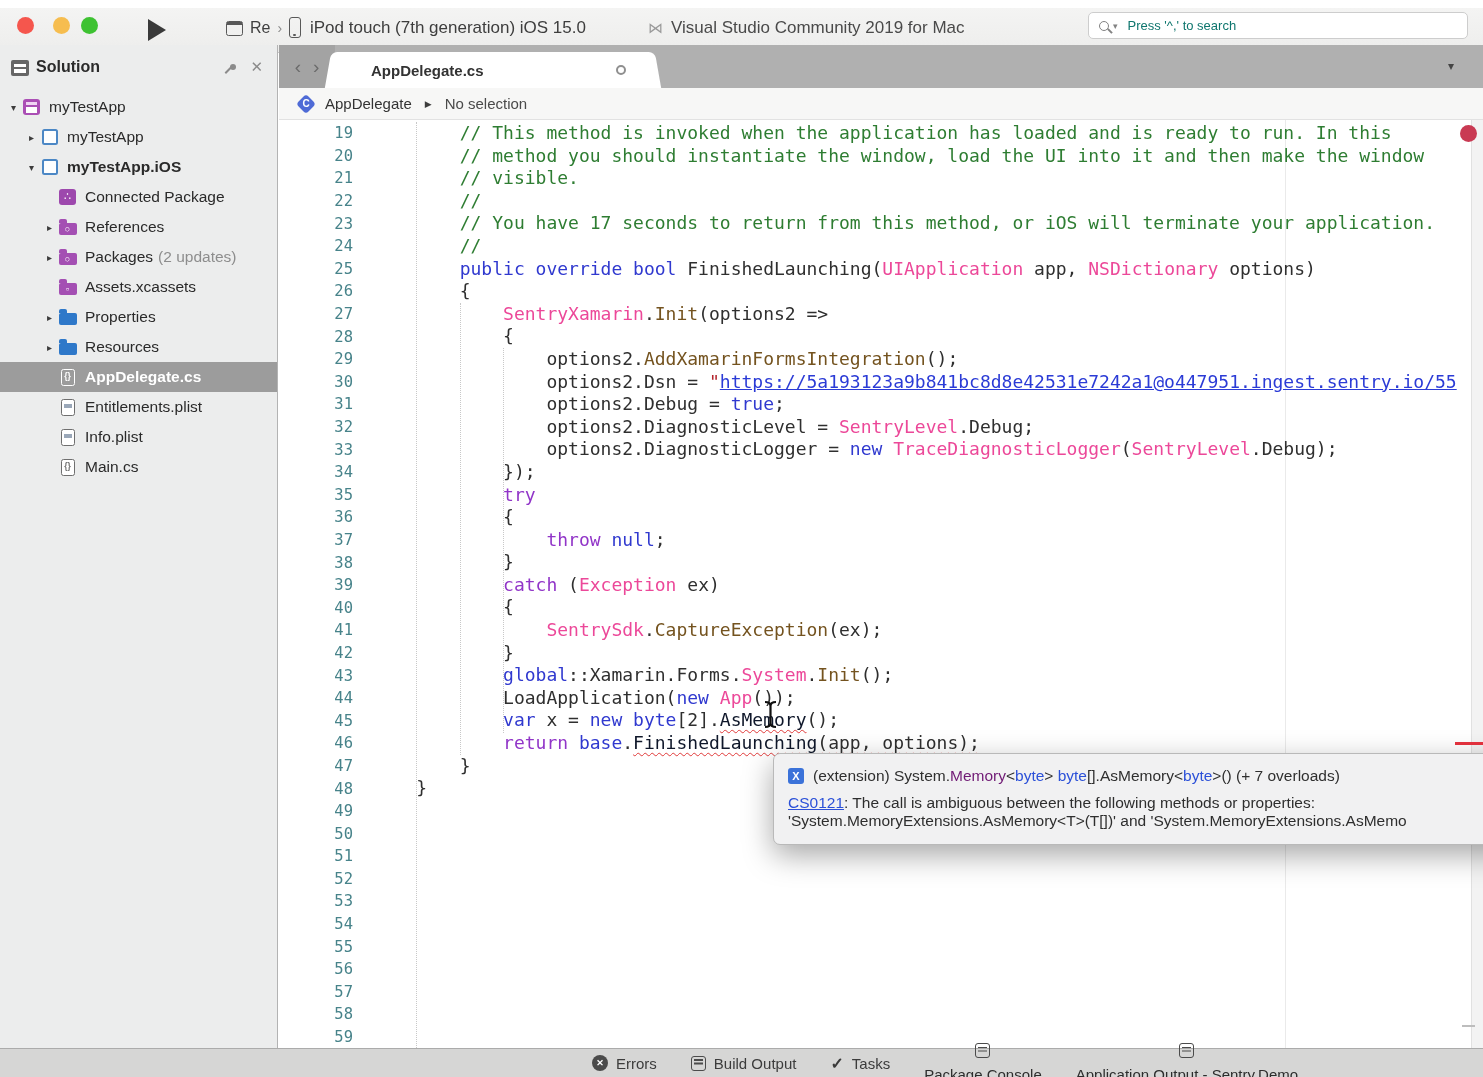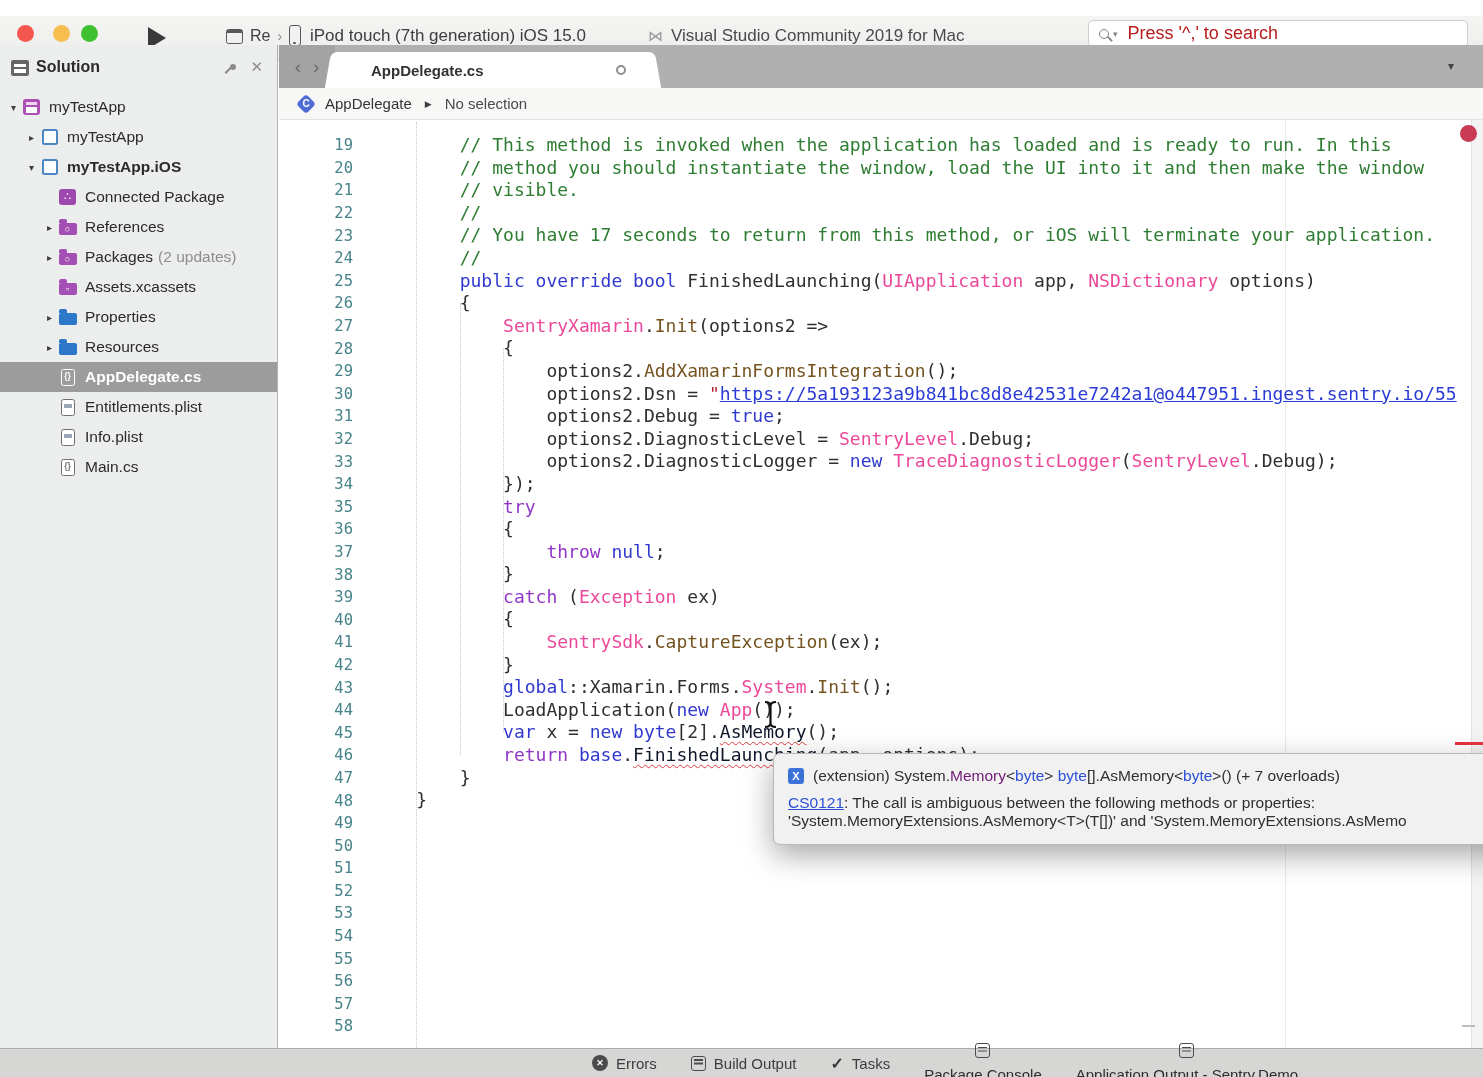--- a/index.html
+++ b/index.html
@@ -5,21 +5,21 @@
   * { box-sizing: border-box; }
   html,body { margin:0; padding:0; }
   body {
     width:1483px; height:1077px; overflow:hidden; position:relative;
     background:#fff; font-family:"Liberation Sans", sans-serif;
     -webkit-font-smoothing:antialiased;
   }
   #page { position:absolute; inset:0; overflow:hidden; }
 
   
-  .toolbar { position:absolute; left:0; top:16px; width:100%; height:45px;
+  .toolbar { position:absolute; left:0; top:8px; width:100%; height:45px;
     background:linear-gradient(#f4f4f3,#ededec); border-bottom:1px solid #c6c6c6;padding-left:16px; }
   .tl { position:absolute; top:9px; width:17px; height:17px; border-radius:50%; }
   .tl.red { left:17px; background:#f5564d; }
   .tl.yellow { left:53px; background:#f6bd4f; }
   .tl.green { left:81px; background:#3ec232; }
   .run-btn { position:absolute; left:148px; top:11px; width:0; height:0;
     border-left:18px solid #3a3a3a; border-top:11px solid transparent; border-bottom:11px solid transparent; }
   .config { position:absolute; left:226px; top:11px; display:flex; align-items:center; gap:7px;
     font-size:16px; color:#3f3f3f; }
   .win-ic { width:17px; height:15px; border:1.7px solid #585858; border-radius:2.5px; position:relative; }
@@ -31,21 +31,21 @@
   .phone-ic::after { content:""; position:absolute; left:3px; bottom:1px; width:2.5px; height:2.5px; background:#585858; border-radius:50%; }
   .win-title { position:absolute; left:648px; top:10px; display:flex; align-items:center; gap:8px;
     font-size:17px; color:#4a4a4a; }
   .bowtie { color:#9a9a9a; font-size:15px; }
   .searchbox { position:absolute; left:1088px; top:4px; width:380px; height:27px; background:#fff;
     border:1px solid #cdcdcd; border-radius:5px; display:flex; align-items:center; padding-left:10px; gap:4px; }
   .mag { width:10px; height:10px; border:1.7px solid #828282; border-radius:50%; position:relative; flex:none; }
   .mag::after { content:""; position:absolute; width:6px; height:1.8px; background:#828282;
     transform:rotate(45deg); right:-5px; bottom:-2px; }
   .search-chev { color:#828282; font-size:9px; margin-right:6px; }
-  .search-ph { color:#b91c1c; font-size:18px; }
+  .search-ph { color:#0f766e; font-size:13px; }
 
   
   .sidebar { position:absolute; left:0; top:45px; width:278px; bottom:29px;
     background:#eceded; border-right:1px solid #b3b3b3; }
   .pad-header { position:relative; height:47px; }
   .sln-hdr-icon { position:absolute; left:11px; top:15px; width:18px; height:16px; background:#666;
     border-radius:2px; }
   .sln-hdr-icon::before { content:""; position:absolute; left:3px; right:3px; top:4px; height:2.5px; background:#fff; }
   .sln-hdr-icon::after { content:""; position:absolute; left:3px; right:3px; top:9px; height:3.5px; background:#fff; }
   .pad-title { position:absolute; left:36px; top:13px; font-size:16px; font-weight:700; color:#2b2b2b; }
@@ -103,21 +103,21 @@
     line-height:14px; text-align:center; font-weight:700; font-style:normal; }
   .crumb-arrow { font-size:9px; color:#3d3d3d; margin:0 13px; }
   .crumb-sel { color:#4a4a4a; }
 
   .codearea { position:absolute; left:0; right:0; top:75px; bottom:0; background:#fff; overflow:hidden; }
   .marginline { position:absolute; left:1006px; top:0; bottom:0; border-left:1px solid #eaeaea; z-index:0; }
   .guide { position:absolute; border-left:1px dotted #c8c8c8; z-index:1; }
   .g1 { left:137px; top:2px; bottom:0; }
   .g2 { left:181px; top:183px; height:452px; }
   .g3 { left:224px; top:228px; height:385px; }
-  .code-lines { position:absolute; top:14px; left:0; right:0; z-index:2; }
+  .code-lines { position:absolute; top:2px; left:0; right:0; z-index:2; }
   .code-line { display:flex; height:22.6px; align-items:center; }
   .ln { width:74px; text-align:right; color:#47838a; font:15.5px "DejaVu Sans Mono", monospace; flex:none; }
   .code-text { font:18px/22.6px "DejaVu Sans Mono", monospace; white-space:pre; margin-left:20px; color:#2f2f2f; }
   .c-com { color:#2e7d32; }
   .c-kw  { color:#3039cf; }
   .c-ctl { color:#9135c8; }
   .c-typ { color:#ec4899; }
   .c-mth { color:#74531f; }
   .c-str { color:#b3242c; }
   .c-lnk { color:#2b3bd6; text-decoration:underline; }
@@ -473,20 +473,24 @@
             <span class="code-text"></span>
           </div>
           <div class="code-line">
             <span class="ln">57</span>
             <span class="code-text"></span>
           </div>
           <div class="code-line">
             <span class="ln">58</span>
             <span class="code-text"></span>
           </div>
+          <div class="code-line">
+            <span class="ln">59</span>
+            <span class="code-text"></span>
+          </div>
         </div>
       <div class="sstrip"></div>
       <div class="errdot"></div>
       <div class="errmark"></div>
       <div class="graydash"></div>
     </div>
   </div>
 
   <div class="tooltip">
     <div class="tt-row1">

